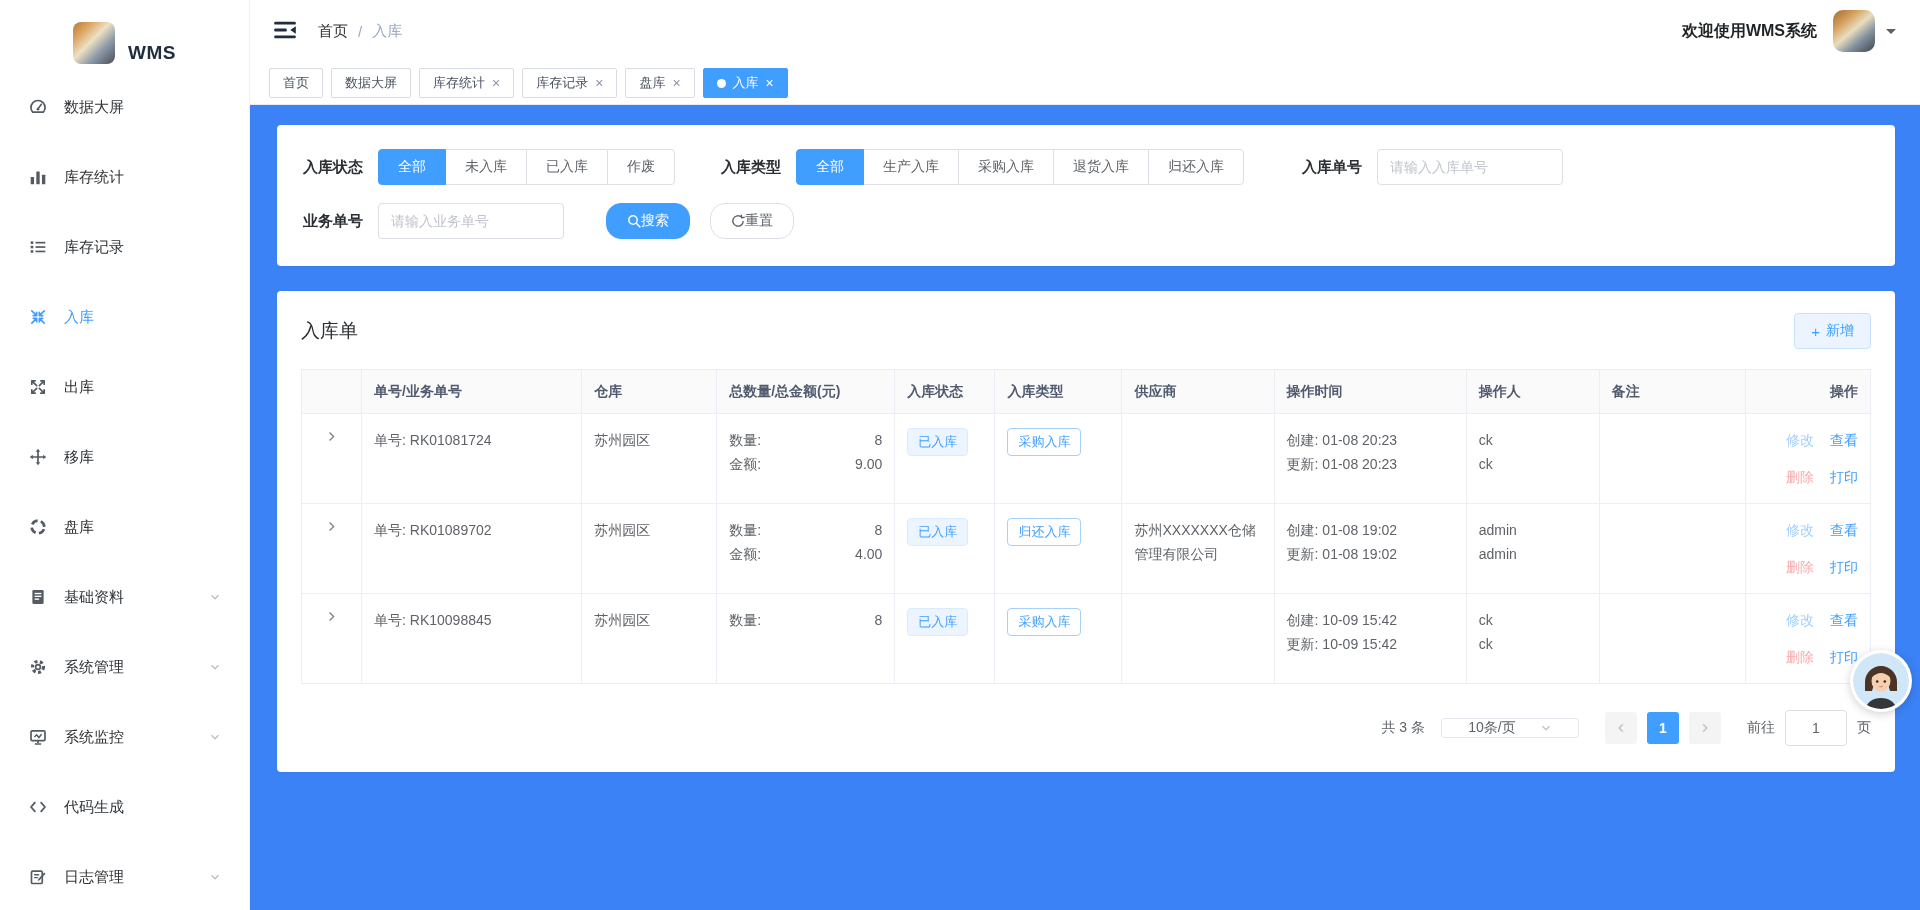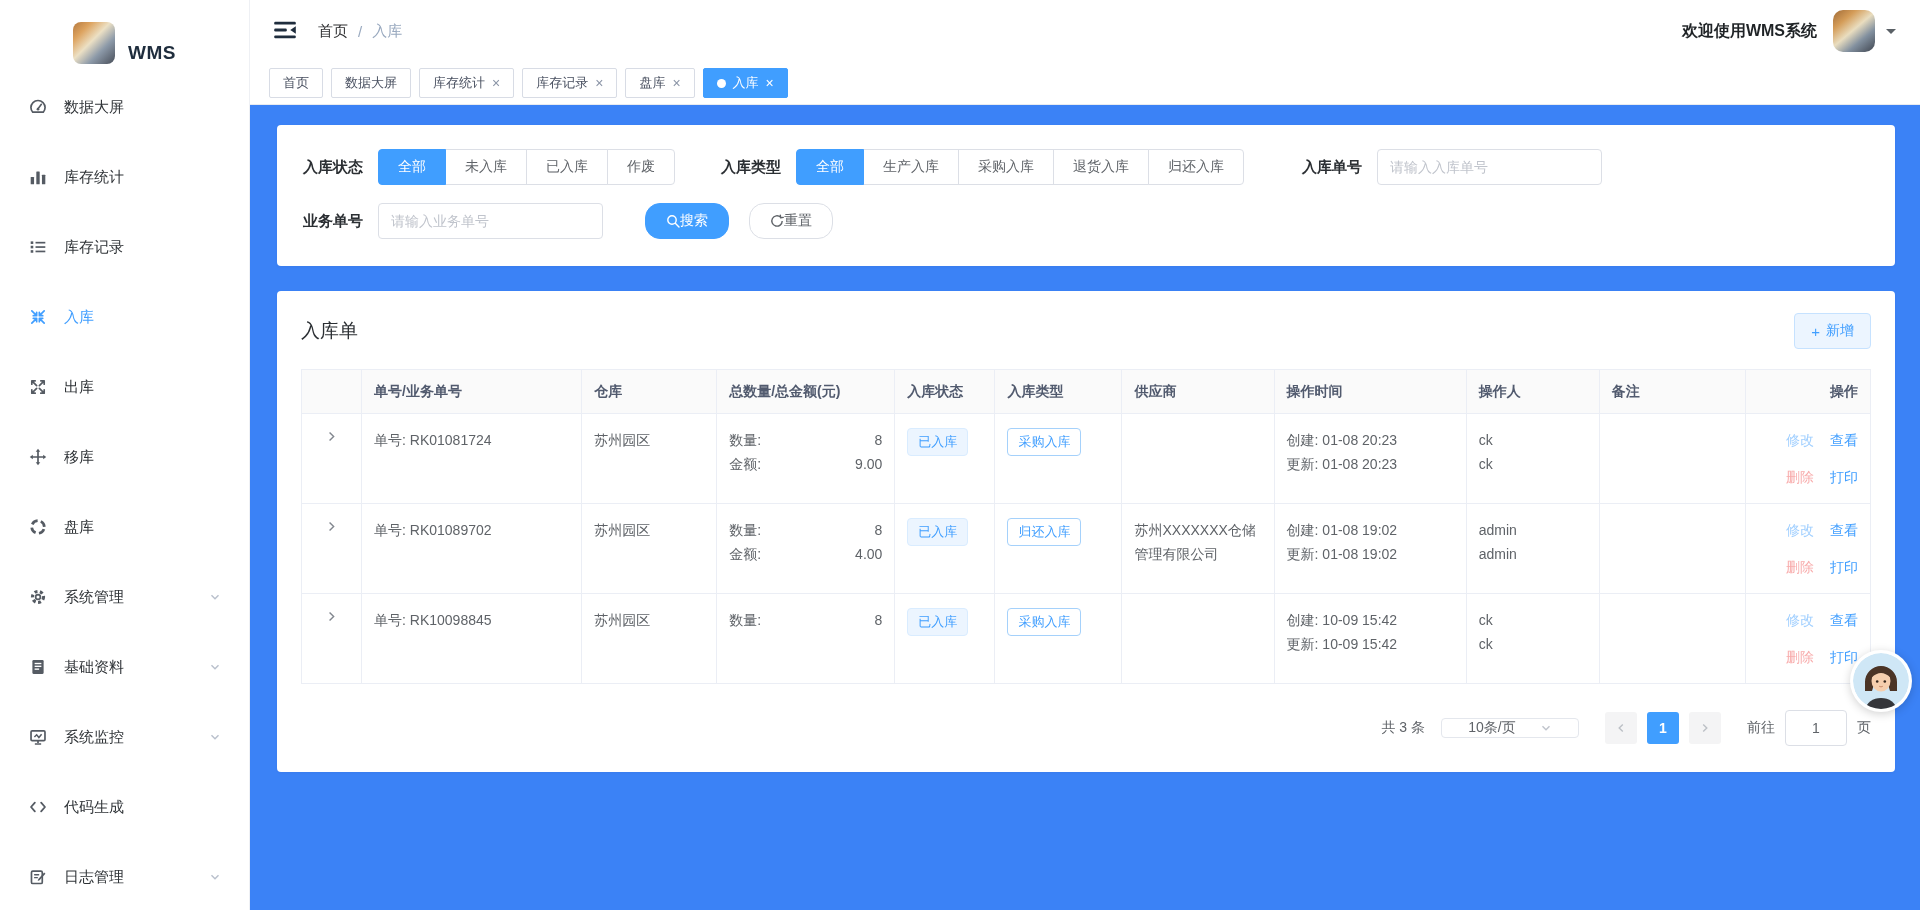--- a/index.html
+++ b/index.html
@@ -57,21 +57,21 @@
   .frow + .frow { margin-top:18px; }
   .flabel { font-size:15px; font-weight:700; color:#2b2f33; margin-right:15px; white-space:nowrap; }
   .gap-l { margin-left:46px; }
   .gap-xl { margin-left:58px; }
   .btn-group { display:inline-flex; }
   .gbtn { height:36px; padding:0 19px; background:#fff; border:1px solid #dcdfe6; color:#5f6368; font-size:14px;
     cursor:pointer; margin-left:-1px; font-family:inherit; position:relative; }
   .gbtn:first-child { border-radius:4px 0 0 4px; margin-left:0; }
   .gbtn:last-child { border-radius:0 4px 4px 0; }
   .gbtn.active { background:#409eff; border-color:#409eff; color:#fff; z-index:1; }
-  .finput { height:36px; width:225px; border:1px solid #dcdfe6; border-radius:4px; padding:0 12px;
+  .finput { height:36px; width:186px; border:1px solid #dcdfe6; border-radius:4px; padding:0 12px;
     font-size:14px; color:#606266; outline:none; font-family:inherit; background:#fff; }
   .finput::placeholder { color:#c0c4cc; }
   .btn { height:36px; border-radius:15px; font-size:14px; display:inline-flex; align-items:center; gap:0;
     cursor:pointer; padding:0 20px; font-family:inherit; }
   .btn-primary { background:#409eff; border:1px solid #409eff; color:#fff; margin-left:42px; }
   .btn-plain { background:#fff; border:1px solid #dcdfe6; color:#5f6368; margin-left:20px; }
   .btn svg { width:14px; height:14px; }
 
   
   .table-card { margin-top:25px; padding:22px 24px 26px; }
@@ -213,42 +213,42 @@
           <svg viewBox="0 0 16 16">
               <circle cx="8" cy="8" r="5.6" fill="none" stroke="currentColor" stroke-width="2.4" stroke-dasharray="5.8 3" transform="rotate(20 8 8)"></circle>
             </svg>
         </span>
         <span class="mi-label">盘库</span>
       </div>
 
       <div class="menu-item">
         <span class="mi-icon">
           <svg viewBox="0 0 16 16">
-              <circle cx="8" cy="8" r="4.9" fill="none" stroke="currentColor" stroke-width="2.8" stroke-dasharray="2.6 2.25"></circle>
-              <circle cx="8" cy="8" r="2.1" fill="none" stroke="currentColor" stroke-width="1.5"></circle>
-            </svg>
-        </span>
-        <span class="mi-label">系统管理</span>
-        <span class="mi-chevron">
-          <svg viewBox="0 0 12 12" width="12" height="12" fill="none" stroke="currentColor" stroke-width="1.4">
-              <path d="M2.5 4.2L6 7.8l3.5-3.6"></path>
-            </svg>
-        </span>
-      </div>
-
-      <div class="menu-item">
-        <span class="mi-icon">
-          <svg viewBox="0 0 16 16">
               <rect x="3" y="1.8" width="10" height="12.4" rx="1" fill="currentColor"></rect>
               <rect x="5" y="4.3" width="6" height="1.2" fill="#fff"></rect>
               <rect x="5" y="6.8" width="6" height="1.2" fill="#fff"></rect>
               <rect x="5" y="9.3" width="4" height="1.2" fill="#fff"></rect>
             </svg>
         </span>
         <span class="mi-label">基础资料</span>
+        <span class="mi-chevron">
+          <svg viewBox="0 0 12 12" width="12" height="12" fill="none" stroke="currentColor" stroke-width="1.4">
+              <path d="M2.5 4.2L6 7.8l3.5-3.6"></path>
+            </svg>
+        </span>
+      </div>
+
+      <div class="menu-item">
+        <span class="mi-icon">
+          <svg viewBox="0 0 16 16">
+              <circle cx="8" cy="8" r="4.9" fill="none" stroke="currentColor" stroke-width="2.8" stroke-dasharray="2.6 2.25"></circle>
+              <circle cx="8" cy="8" r="2.1" fill="none" stroke="currentColor" stroke-width="1.5"></circle>
+            </svg>
+        </span>
+        <span class="mi-label">系统管理</span>
         <span class="mi-chevron">
           <svg viewBox="0 0 12 12" width="12" height="12" fill="none" stroke="currentColor" stroke-width="1.4">
               <path d="M2.5 4.2L6 7.8l3.5-3.6"></path>
             </svg>
         </span>
       </div>
 
       <div class="menu-item">
         <span class="mi-icon">
           <svg viewBox="0 0 16 16" fill="none" stroke="currentColor">

